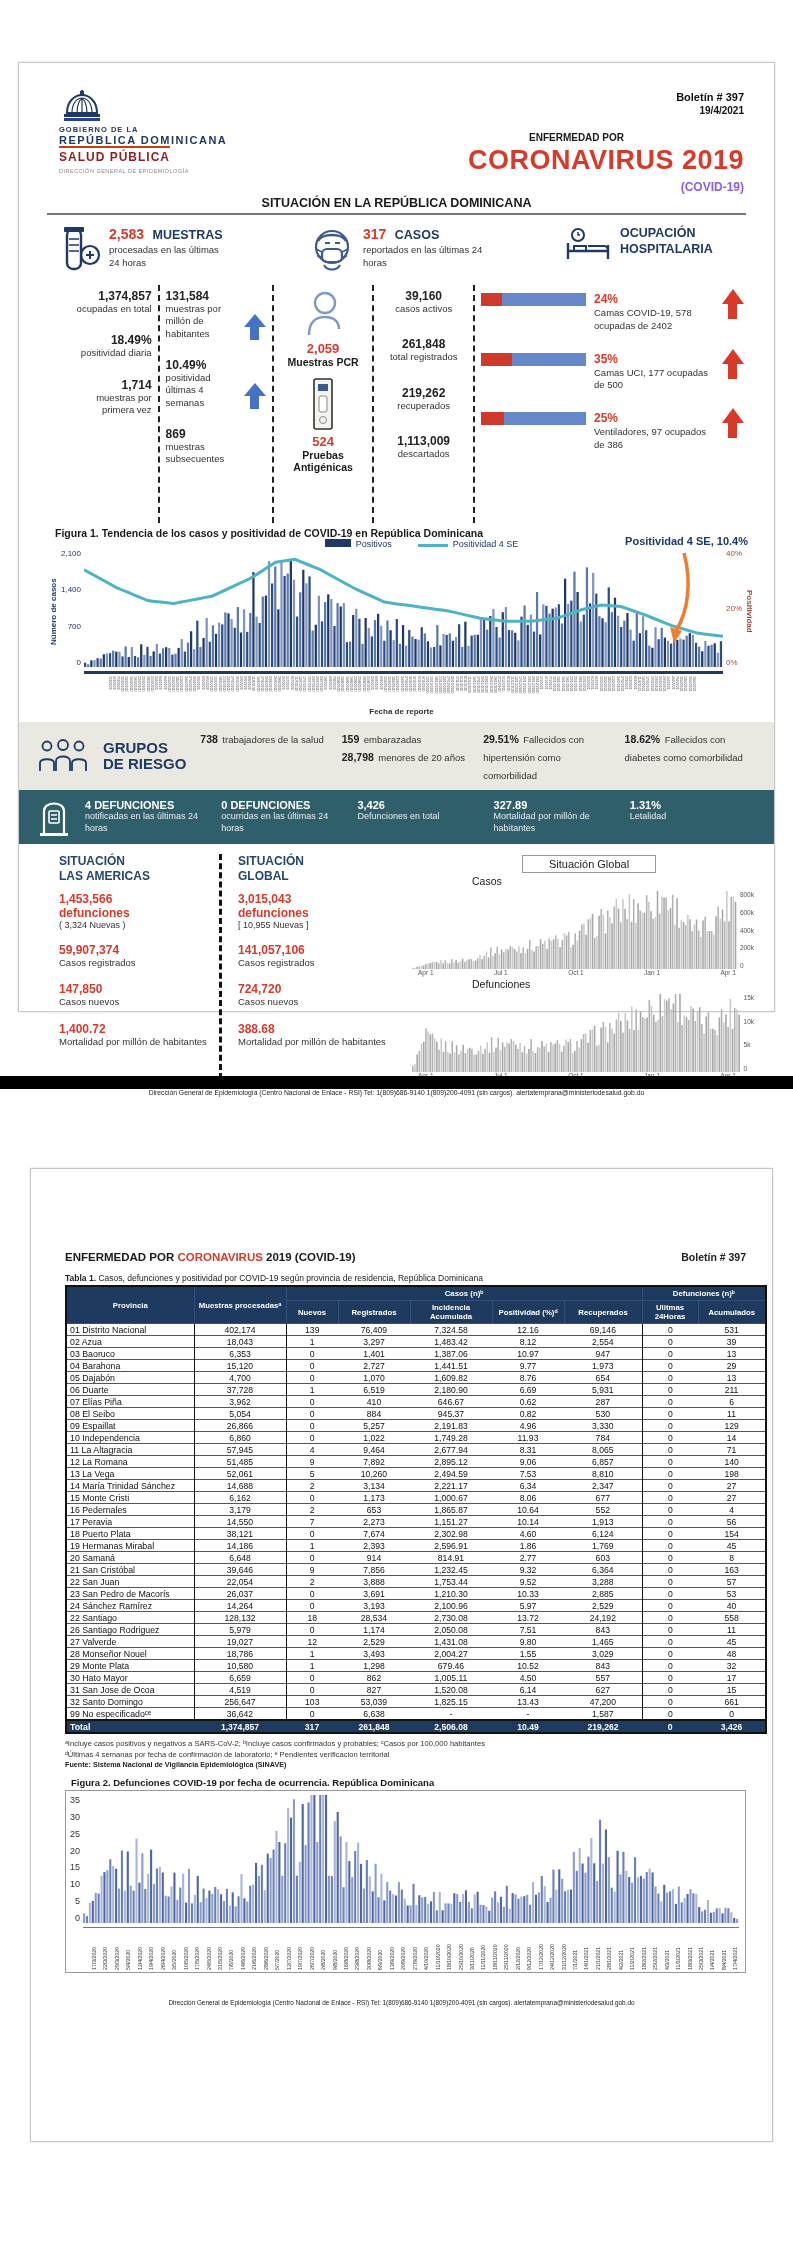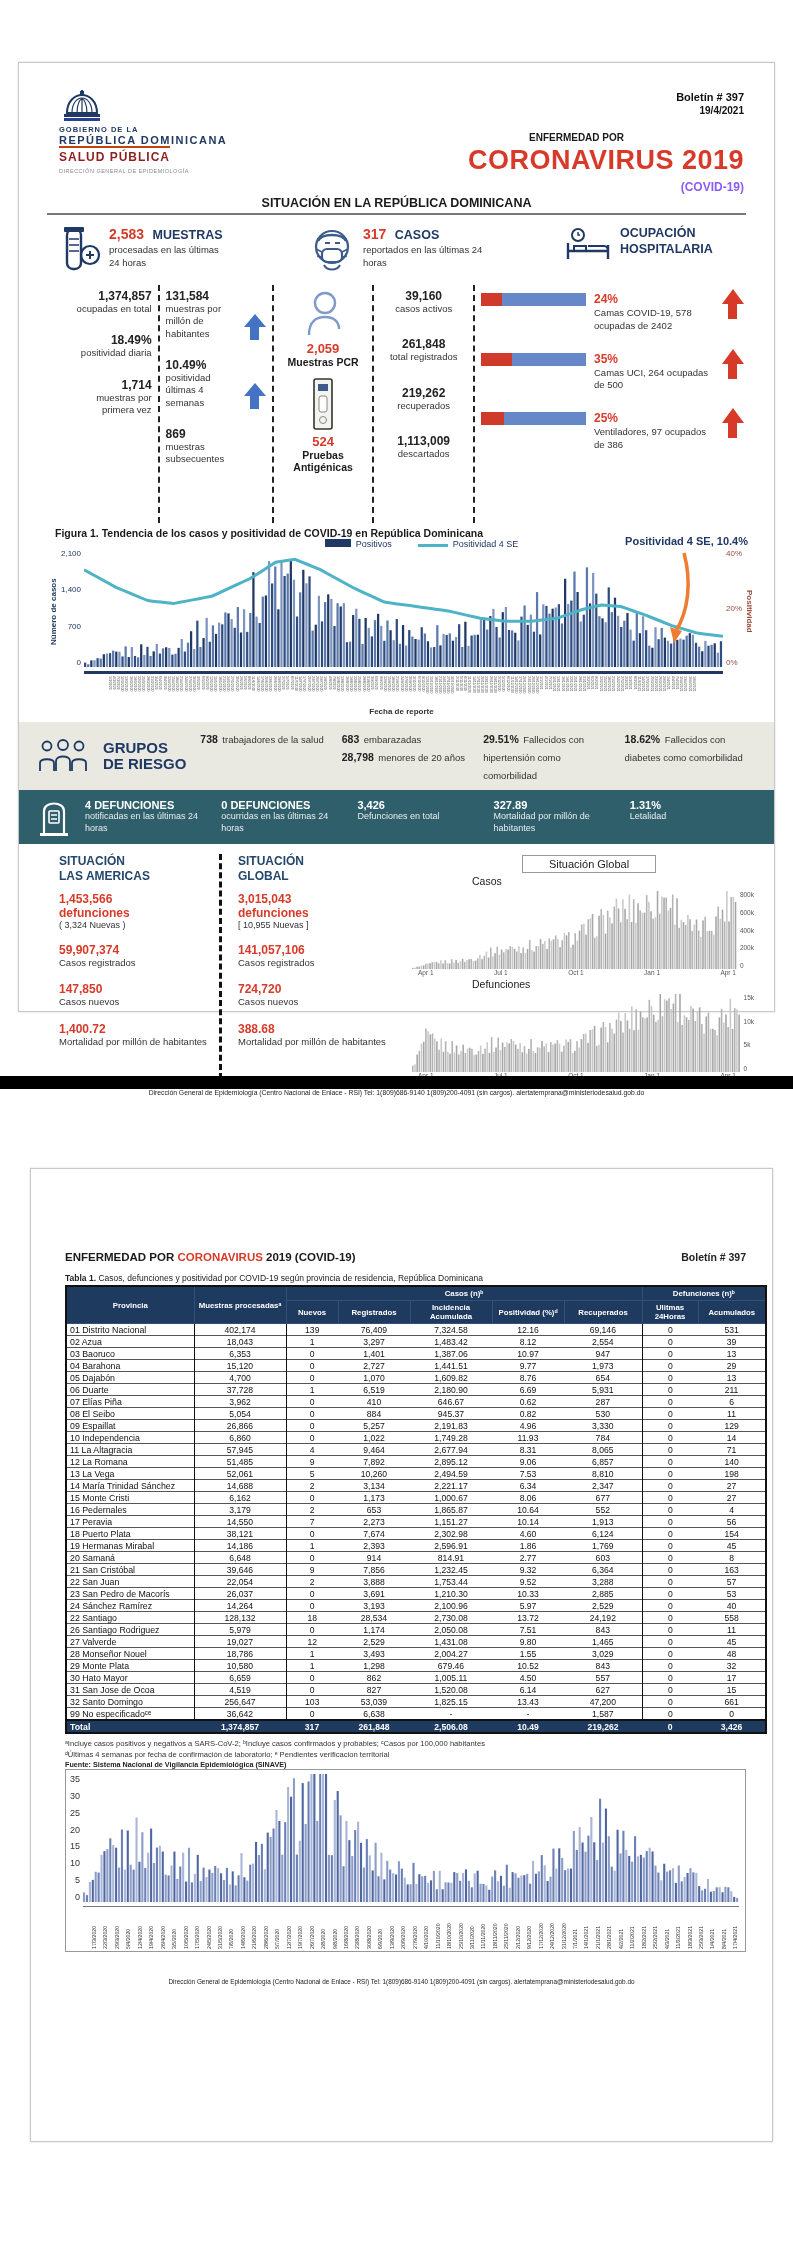--- a/index.html
+++ b/index.html
@@ -295,21 +295,21 @@
               <div class="arr-head"></div>
               <div class="arr-stem"></div>
             </div>
           </div>
           <div class="hosp-row">
       <div class="seg-bar">
               <div class="seg-red" style="width:30%"></div>
               <div class="seg-blue" style="flex:1"></div>
             </div>
       <div class="hosp-txt"><span class="pct">35%</span>
-      <div class="desc">Camas UCI,  264 ocupadas de 500</div></div>
+      <div class="desc">Camas UCI,  177 ocupadas de 500</div></div>
       <div class="arr red">
               <div class="arr-head"></div>
               <div class="arr-stem"></div>
             </div>
           </div>
           <div class="hosp-row">
       <div class="seg-bar">
               <div class="seg-red" style="width:22%"></div>
               <div class="seg-blue" style="flex:1"></div>
             </div>
@@ -713,21 +713,21 @@
       <div class="risk-title">
         <div>GRUPOS</div>
         <div>DE RIESGO</div>
       </div>
       <div class="risk-item" id="risk-items" style="display:flex;flex:4;gap:10px;">
           <div class="risk-item">
       <span class="rv">738</span>
       <span class="rl"> trabajadores de la salud</span>
       </div>
           <div class="risk-item">
-      <span class="rv">683</span>
+      <span class="rv">159</span>
       <span class="rl"> embarazadas</span>
       <div><span class="rv">28,798</span> <span class="rl">menores de 20 años</span></div></div>
           <div class="risk-item">
       <span class="rv">29.51%</span>
       <span class="rl"> Fallecidos con hipertensión como comorbilidad</span>
       </div>
           <div class="risk-item">
       <span class="rv">18.62%</span>
       <span class="rl"> Fallecidos con diabetes como comorbilidad</span>
       </div>
@@ -1572,20 +1572,21 @@
             <td class="">3,426</td>
           </tr>
         </tbody>
       </table>
     <div class="footnotes">
       <div>ᵃIncluye casos positivos y negativos a SARS-CoV-2; ᵇIncluye casos confirmados y probables; ᶜCasos por 100,000 habitantes</div>
       <div>ᵈÚltimas 4 semanas por fecha de confirmación de laboratorio; ᵉ Pendientes verificacion territorial</div>
     </div>
     <div class="fuente">Fuente: Sistema Nacional de Vigilancia Epidemiológica (SINAVE)</div>
 
+    <div class="fig2-title">Figura 2. Defunciones COVID-19 por fecha de ocurrencia. República Dominicana</div>
     <div class="fig2-box">
       <div class="fig2-body">
         <div class="fig2-yticks" id="fig2-yticks">
             <span>35</span>
             <span>30</span>
             <span>25</span>
             <span>20</span>
             <span>15</span>
             <span>10</span>
             <span>5</span>

